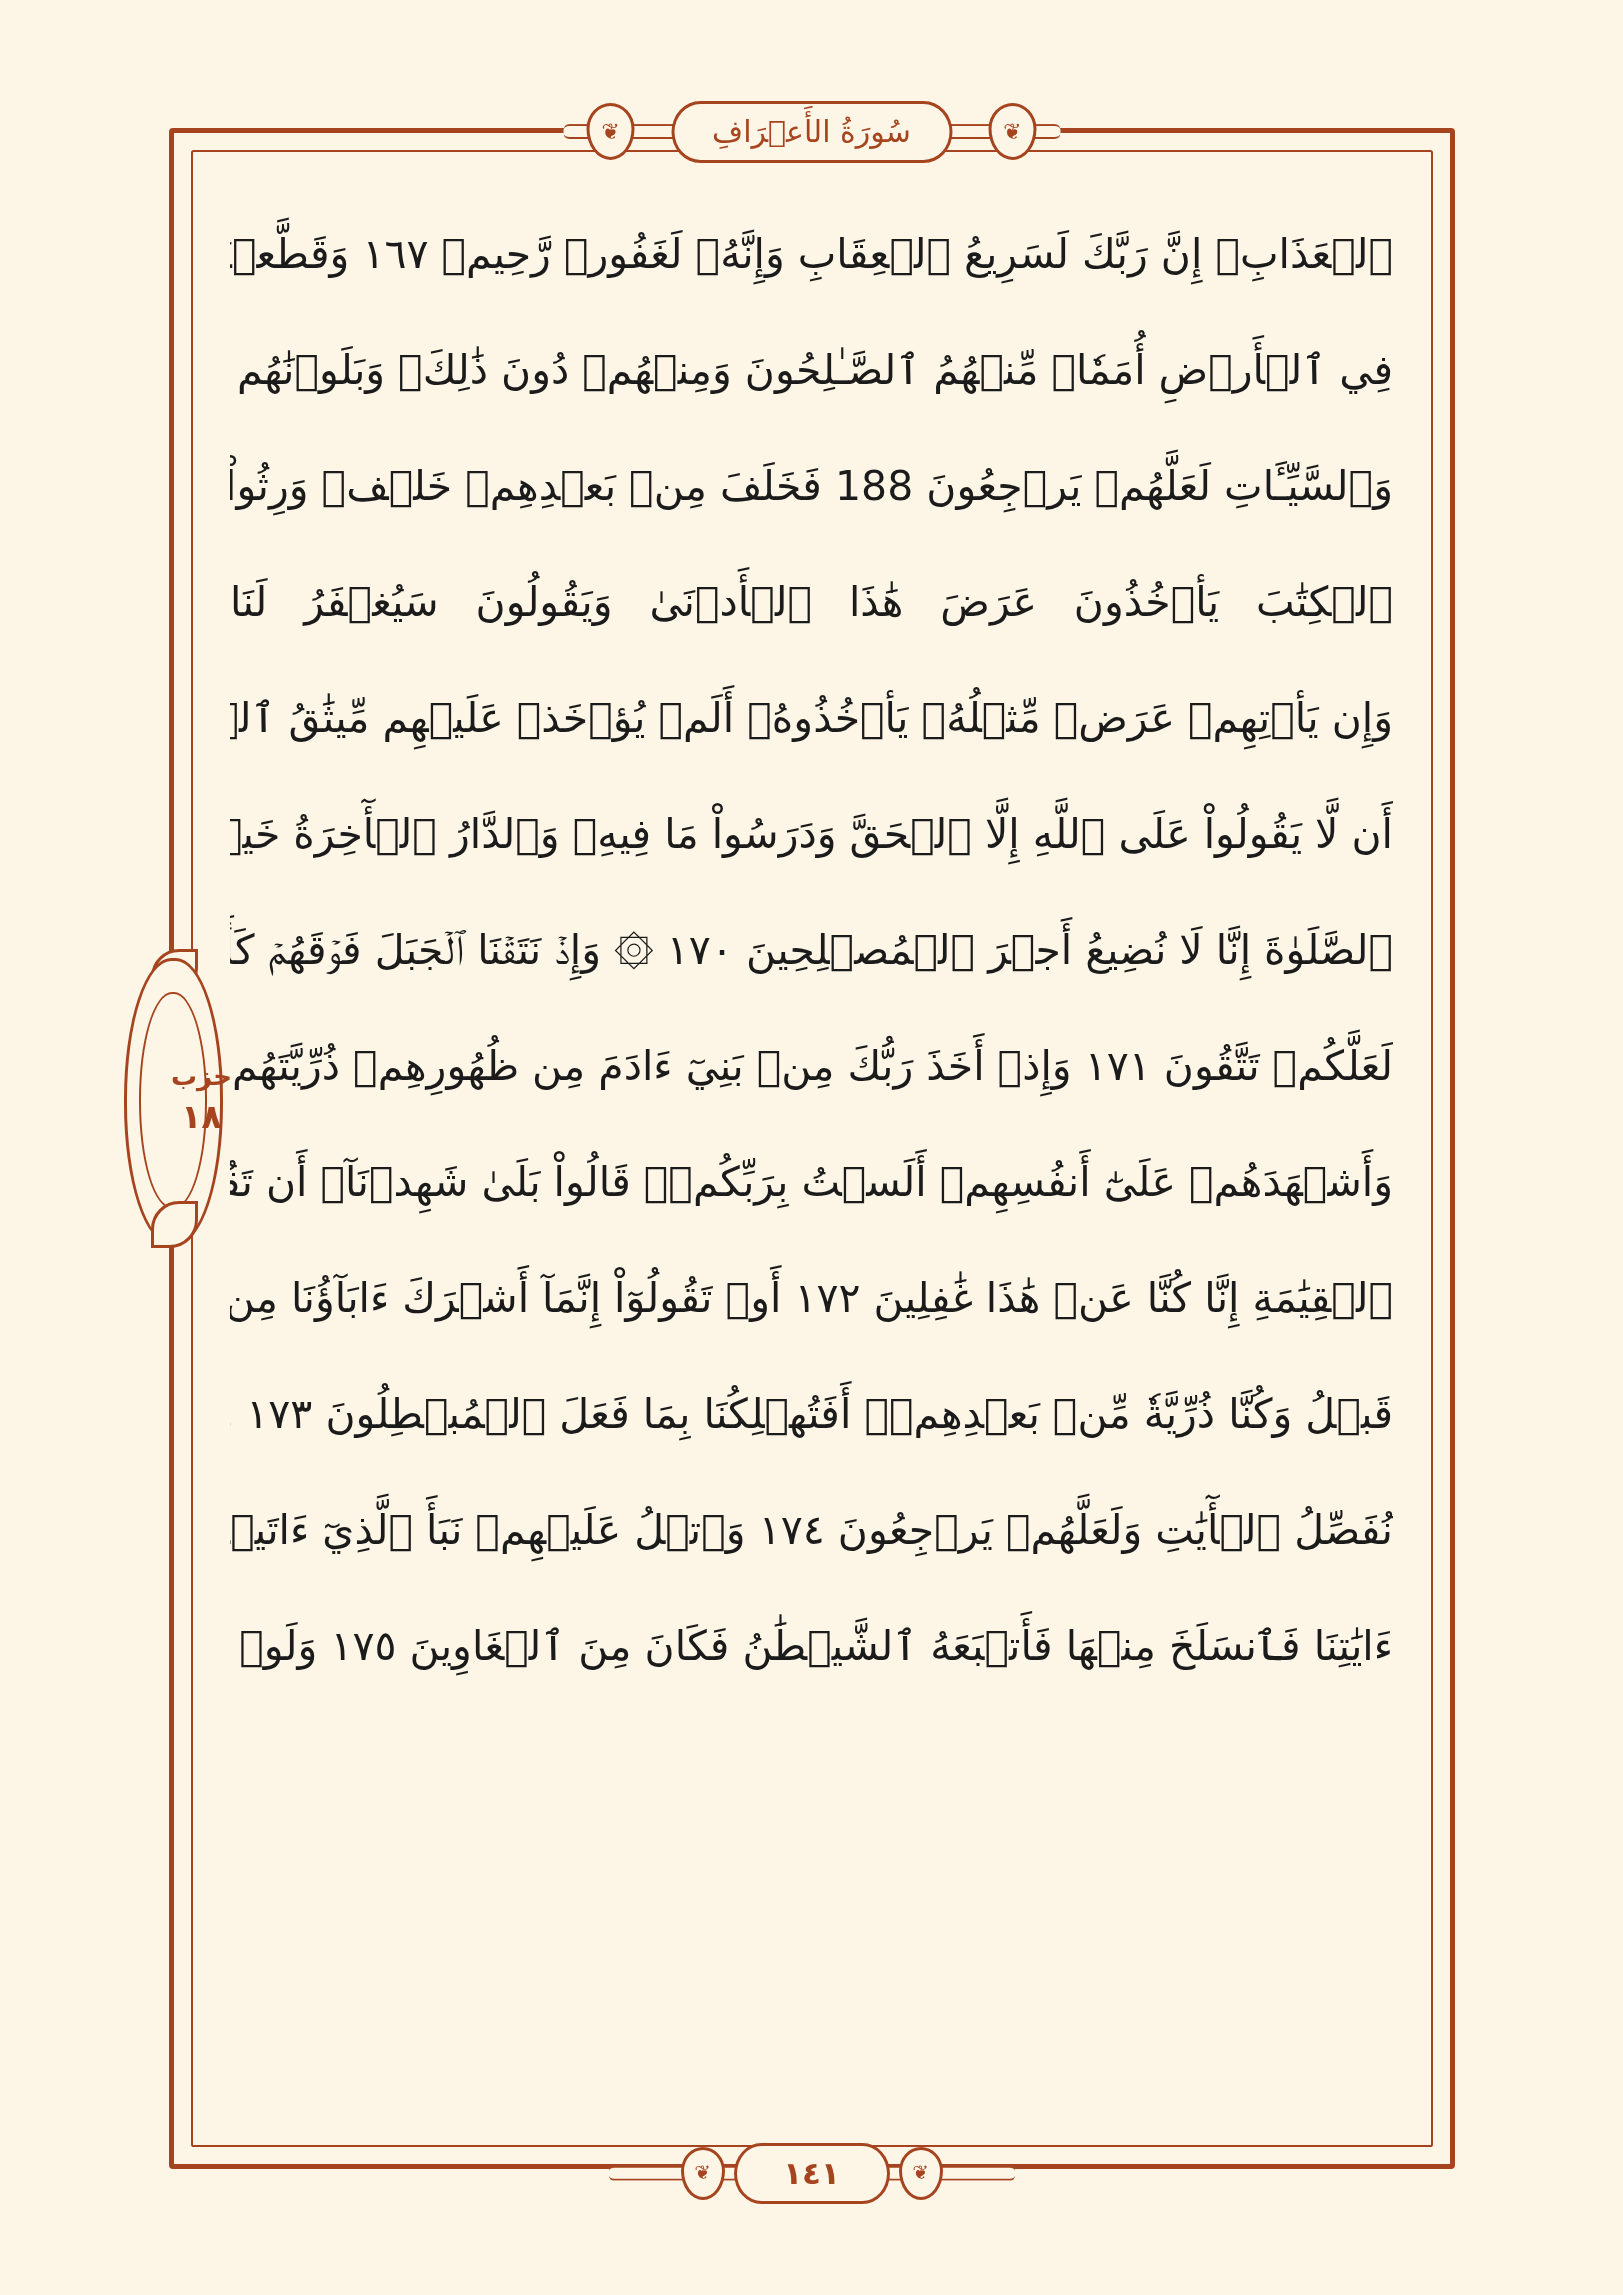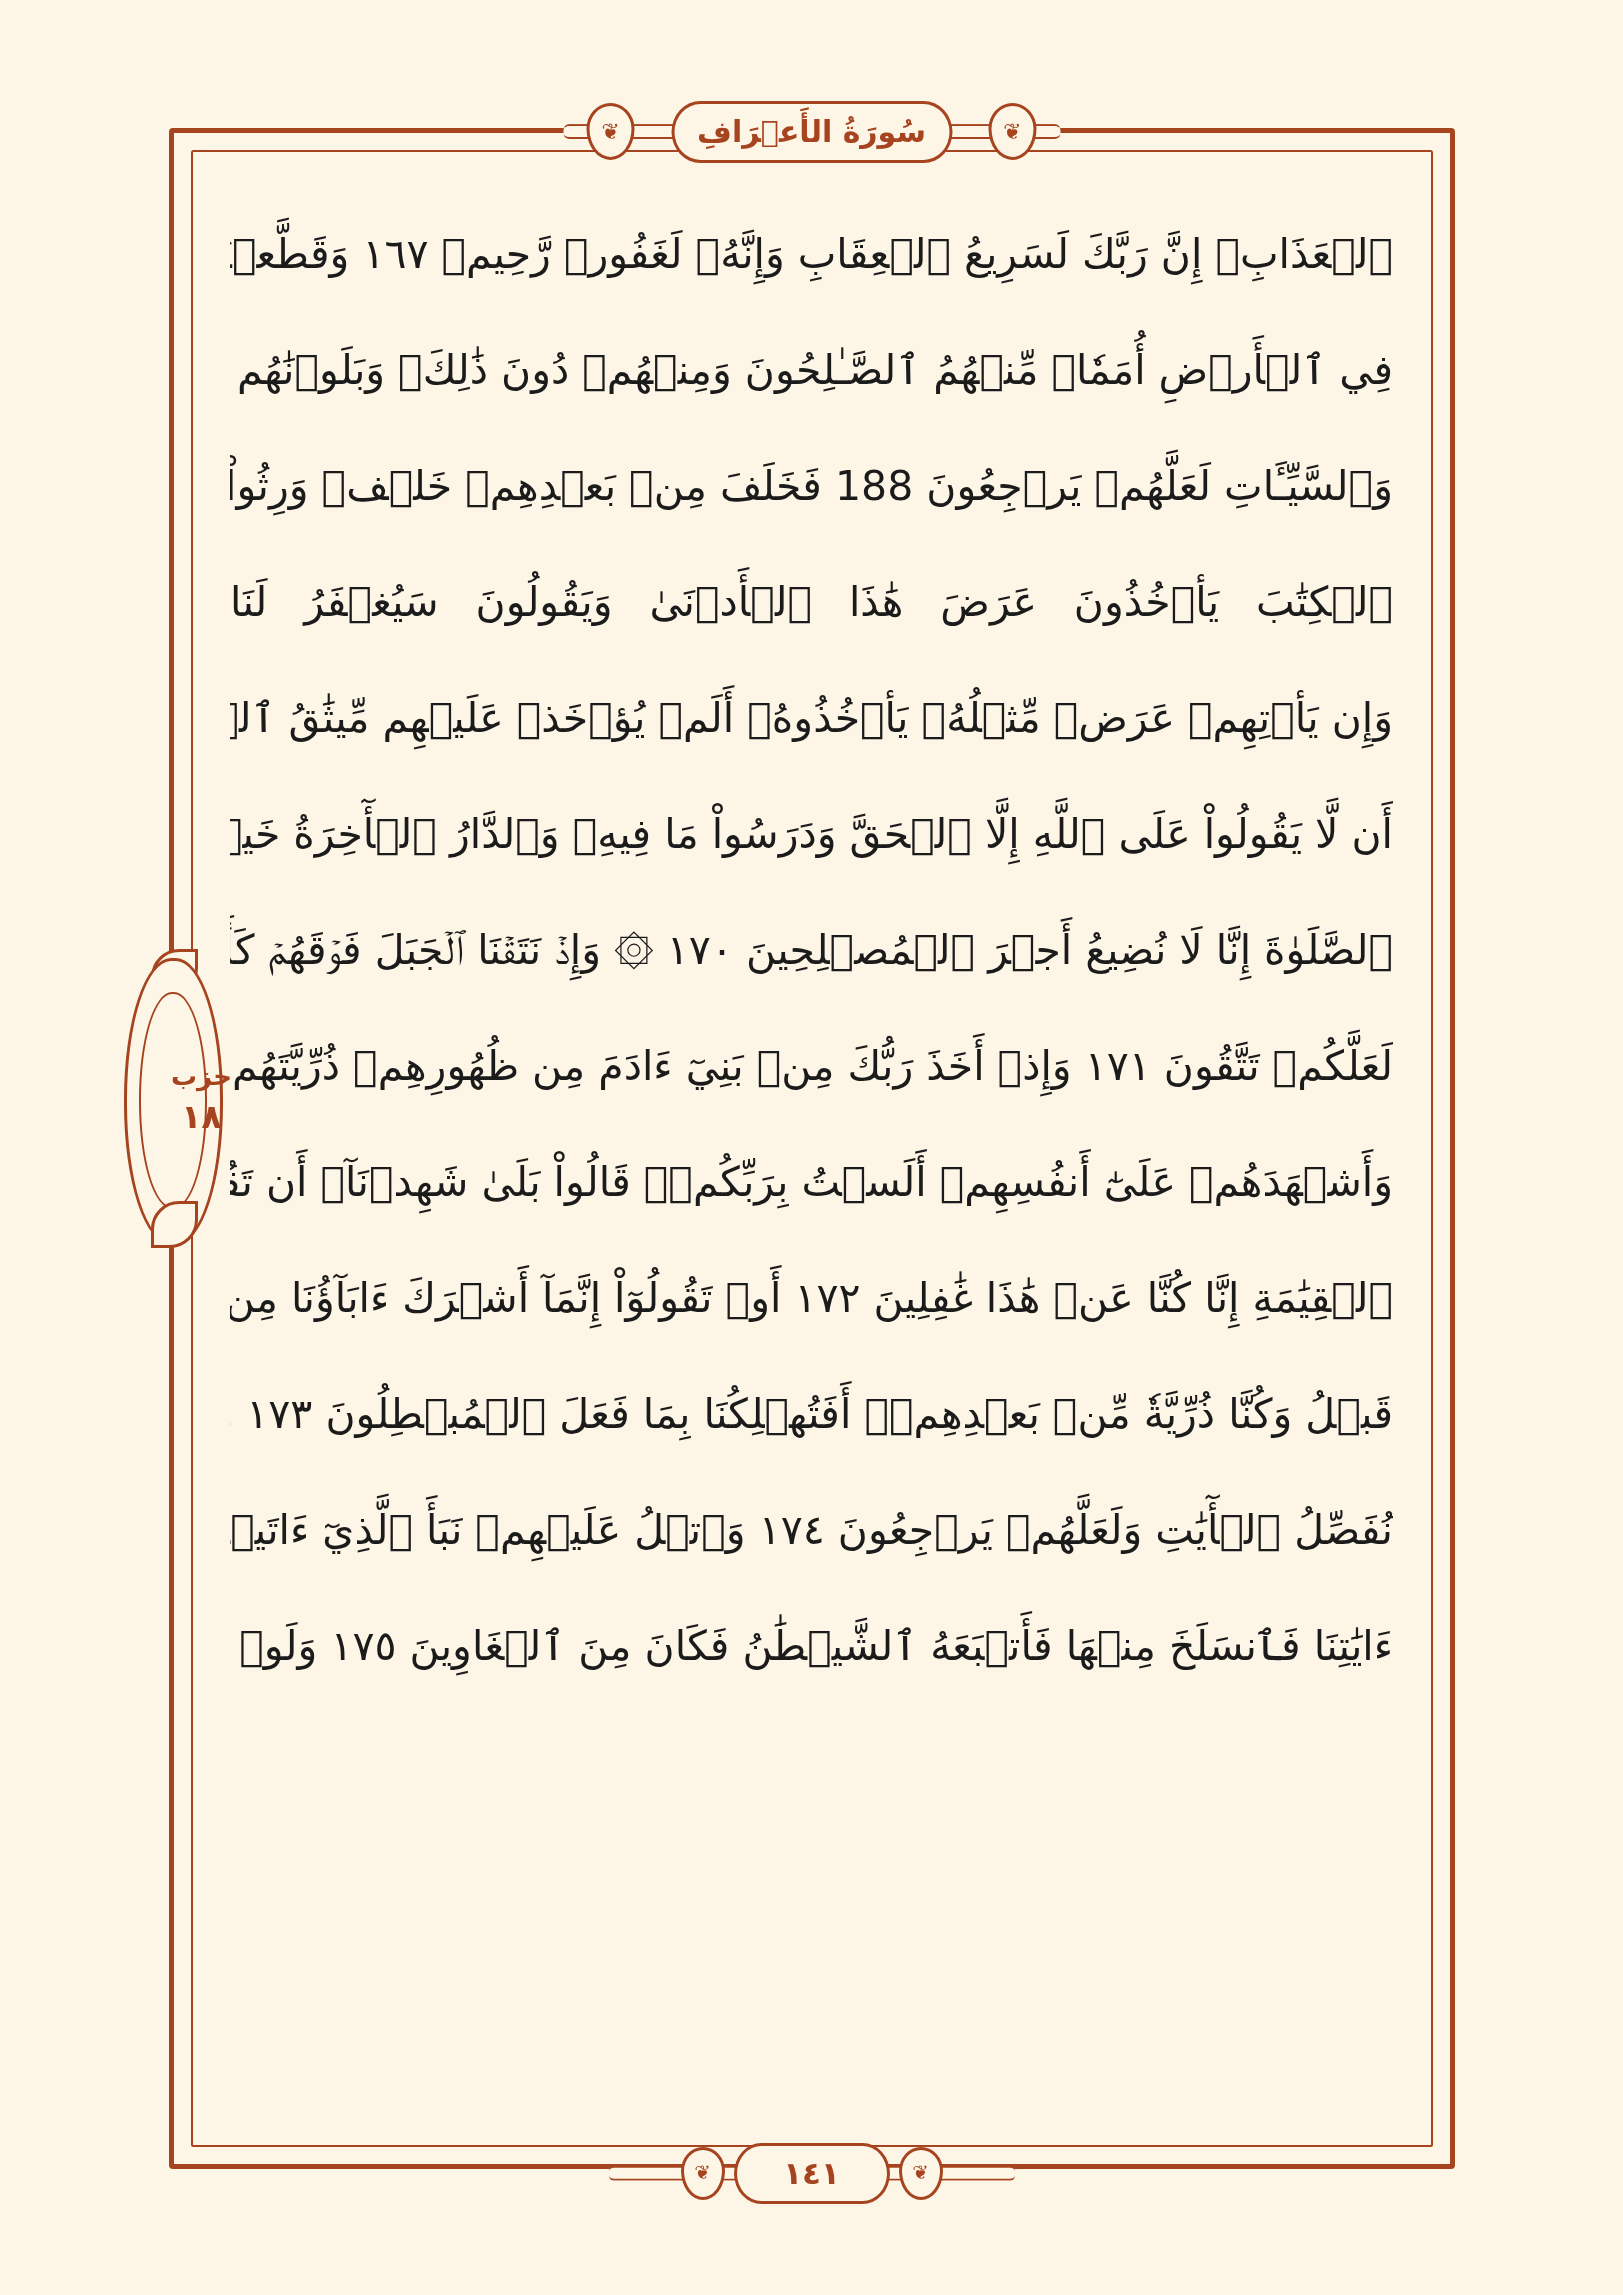--- a/index.html
+++ b/index.html
@@ -99,21 +99,21 @@
     background: #fdf6e7;
     border: 3.3px solid #a6441f;
     border-radius: 29px / 50%;
     display: flex;
     align-items: center;
     justify-content: center;
   }
   .surah-title {
     color: #a6441f;
     font-size: 30px;
-    font-weight: bold;
+    font-weight: normal;
     letter-spacing: 0.7px;
     font-family: "DejaVu Sans", "Liberation Sans", sans-serif;
     white-space: nowrap;
   }
 
   
   .page-band {
     position: absolute;
     left: 50%;
     bottom: 88px;

